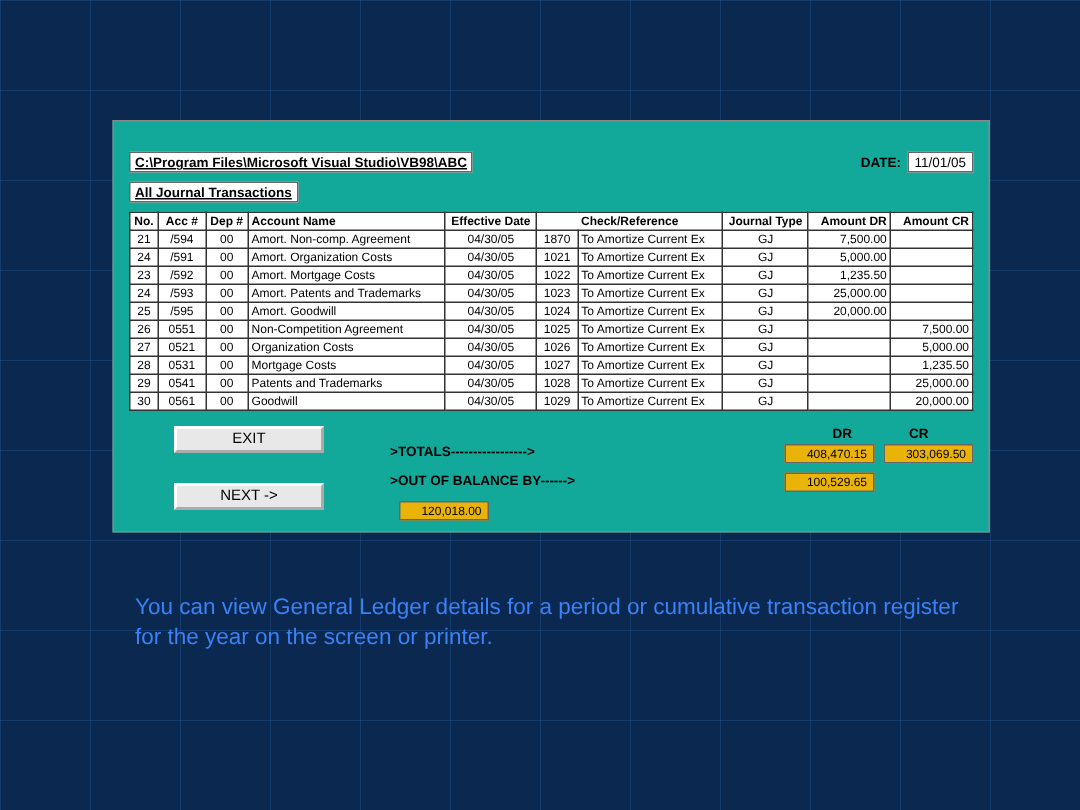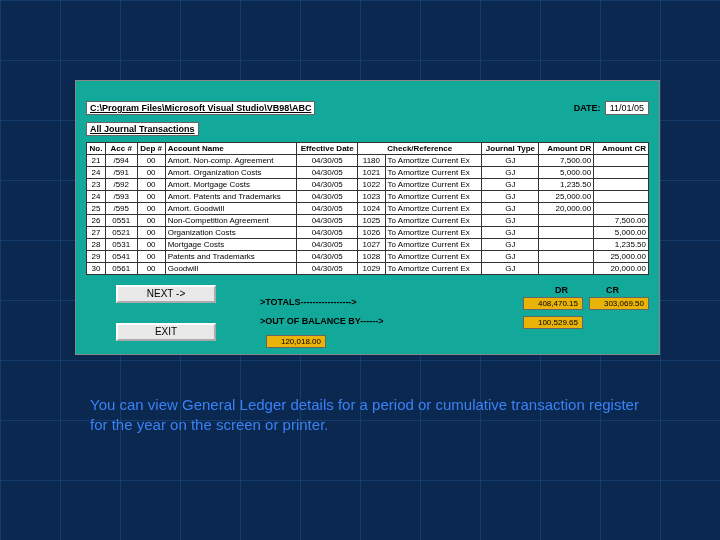--- a/index.html
+++ b/index.html
@@ -131,21 +131,21 @@
         <th class="c-cr">Amount CR</th>
       </tr>
     </thead>
     <tbody id="tbody">
         <tr>
           <td class="c-no">21</td>
           <td class="c-acc">/594</td>
           <td class="c-dep">00</td>
           <td class="c-name">Amort. Non-comp. Agreement</td>
           <td class="c-edate">04/30/05</td>
-          <td class="c-chk">1180</td>
+          <td class="c-chk">1870</td>
           <td class="c-ref">To Amortize Current Ex</td>
           <td class="c-jt">GJ</td>
           <td class="c-dr">7,500.00</td>
           <td class="c-cr"></td>
         </tr>
         <tr>
           <td class="c-no">24</td>
           <td class="c-acc">/591</td>
           <td class="c-dep">00</td>
           <td class="c-name">Amort. Organization Costs</td>
@@ -250,22 +250,22 @@
           <td class="c-ref">To Amortize Current Ex</td>
           <td class="c-jt">GJ</td>
           <td class="c-dr"></td>
           <td class="c-cr">20,000.00</td>
         </tr>
       </tbody>
   </table>
 
   <div class="below">
     <div class="btns">
+      <div class="btn">EXIT</div>
       <div class="btn">NEXT -&gt;</div>
-      <div class="btn">EXIT</div>
     </div>
     <div class="totals">
       <div class="tot-hdr">
         <span>DR</span>
         <span>CR</span>
       </div>
       <div class="tot-row">
         <span class="tot-lbl">&gt;TOTALS-----------------&gt;</span>
         <span class="tot-box">408,470.15</span>
         <span class="tot-box">303,069.50</span>

